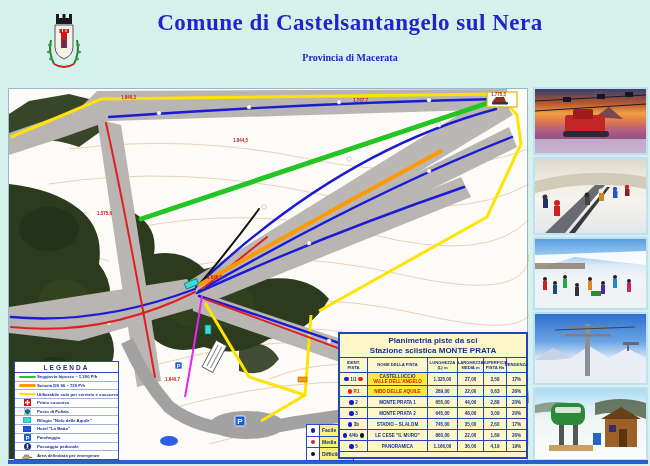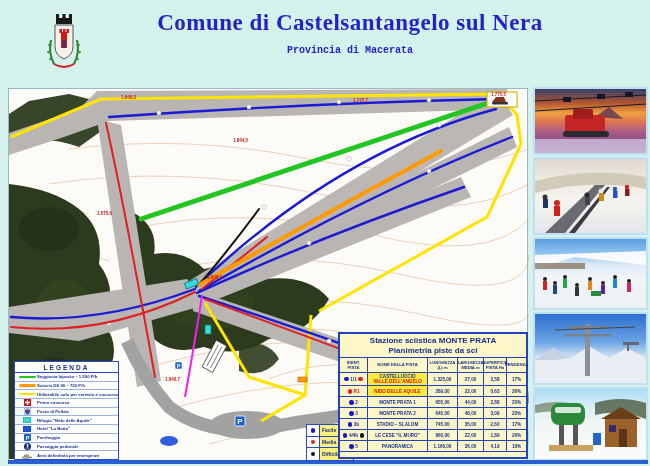--- a/index.html
+++ b/index.html
@@ -4,21 +4,21 @@
 <style>
   * { margin:0; padding:0; box-sizing:border-box; }
   html,body { width:650px; height:466px; }
   body { font-family:"Liberation Sans", sans-serif; background:#d5f1ec; position:relative; overflow:hidden; }
 
   
   .header { position:absolute; left:0; top:0; width:564px; height:86px;padding-left:8px; }
   .crest { position:absolute; left:46px; top:12px; width:36px; height:60px; }
   .title-block { position:absolute; left:90px; top:10px; width:520px; text-align:center; }
   .main-title { font-family:"Liberation Serif", serif; font-weight:bold; color:#2323c8; font-size:23px; letter-spacing:.5px; }
-  .sub-title  { font-family:Liberation Mono, monospace; font-weight:bold; color:#2323c8; font-size:10px; margin-top:9px; }
+  .sub-title  { font-family:Liberation Serif, serif; font-weight:bold; color:#2323c8; font-size:10px; margin-top:16px; }
   .red-title  { font-family:"Liberation Sans", sans-serif; font-weight:bold; color:#e81010; font-size:19px; margin-top:4px; letter-spacing:.5px; }
 
   
   .map-wrap { position:absolute; left:8px; top:88px; width:520px; height:373px; background:#fdfbf7; border:1px solid #9ab6c8; }
   .map-wrap svg { display:block; }
   .elev { position:absolute; font-size:4.5px; font-weight:bold; color:#c21d1d; white-space:nowrap; }
 
   
   .legend { position:absolute; left:14px; top:361px; width:105px; height:99px; background:#ffffff; border:1.5px solid #2a49c8; z-index:5; }
   .legend-title { text-align:center; color:#17318f; font-weight:bold; font-size:6.5px; letter-spacing:2px; padding:2px 0 1px 0; border-bottom:1px solid #2a49c8; }
@@ -327,22 +327,22 @@
   <div class="diff-row">
     <span class="diff-dotcell">
         <span class="dot dot-black"></span>
       </span>
     <span class="diff-lab">Difficile</span>
   </div>
 </div>
 
 <div class="ptable">
   <div class="ptable-title">
+    <div>Planimetria piste da sci</div>
     <div>Stazione sciistica MONTE PRATA</div>
-    <div>Planimetria piste da sci</div>
   </div>
   <div class="pgrid-head">
     <div class="ph">IDENT. PISTA</div>
     <div class="ph">NOME DELLA PISTA</div>
     <div class="ph">LUNGHEZZA (L) m</div>
     <div class="ph">LARGHEZZA MEDIA m</div>
     <div class="ph">SUPERFICIE PISTA Ha</div>
     <div class="ph">PENDENZA</div>
   </div>
 

